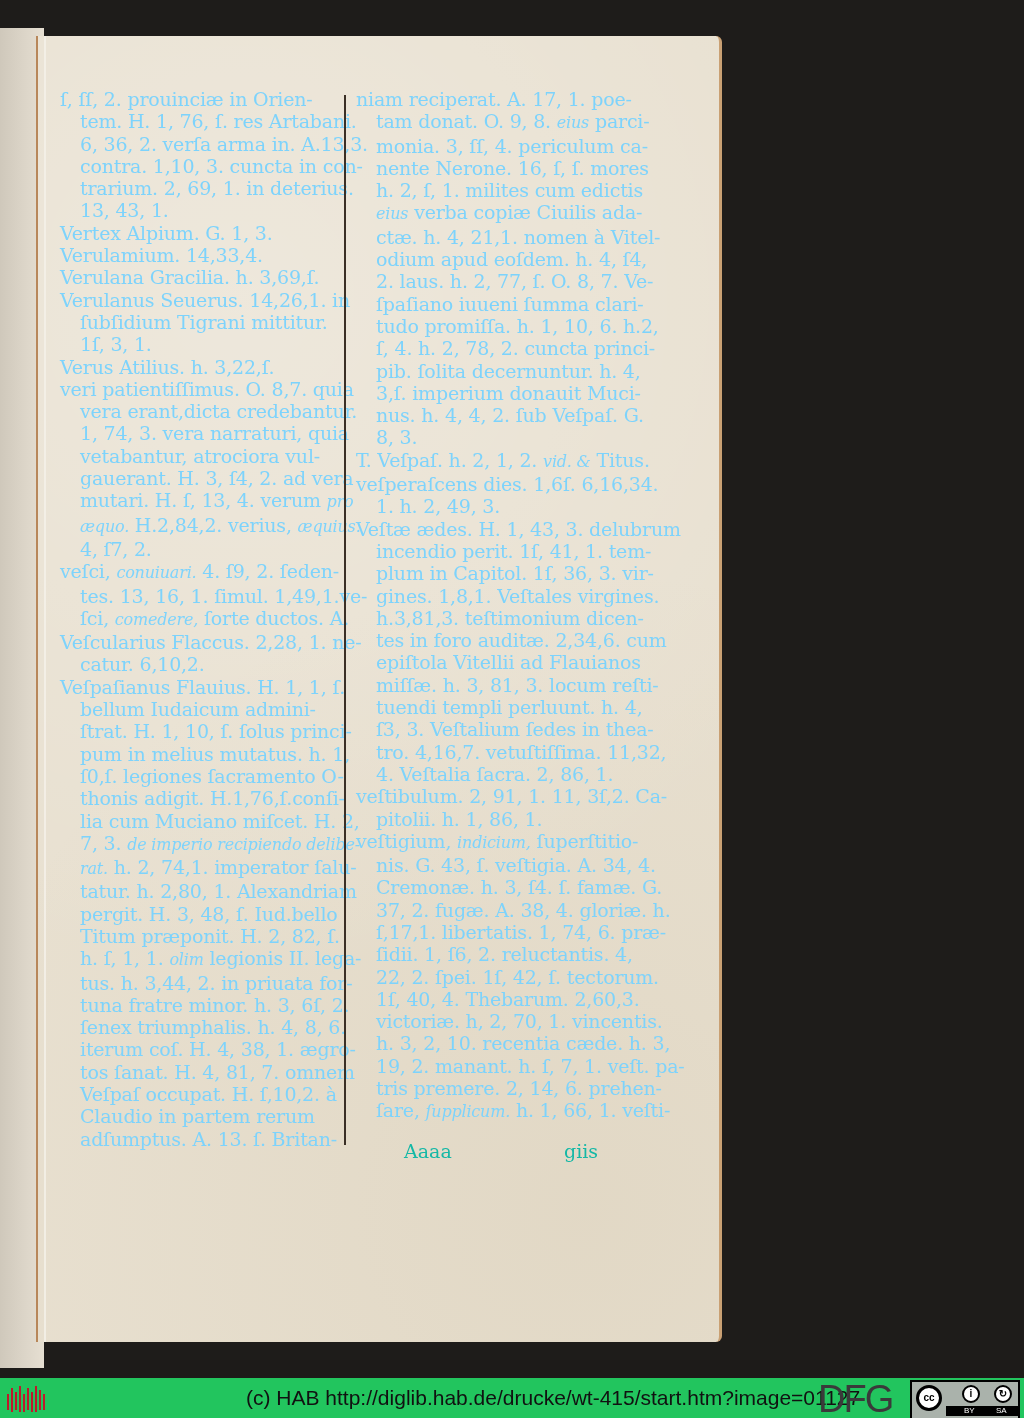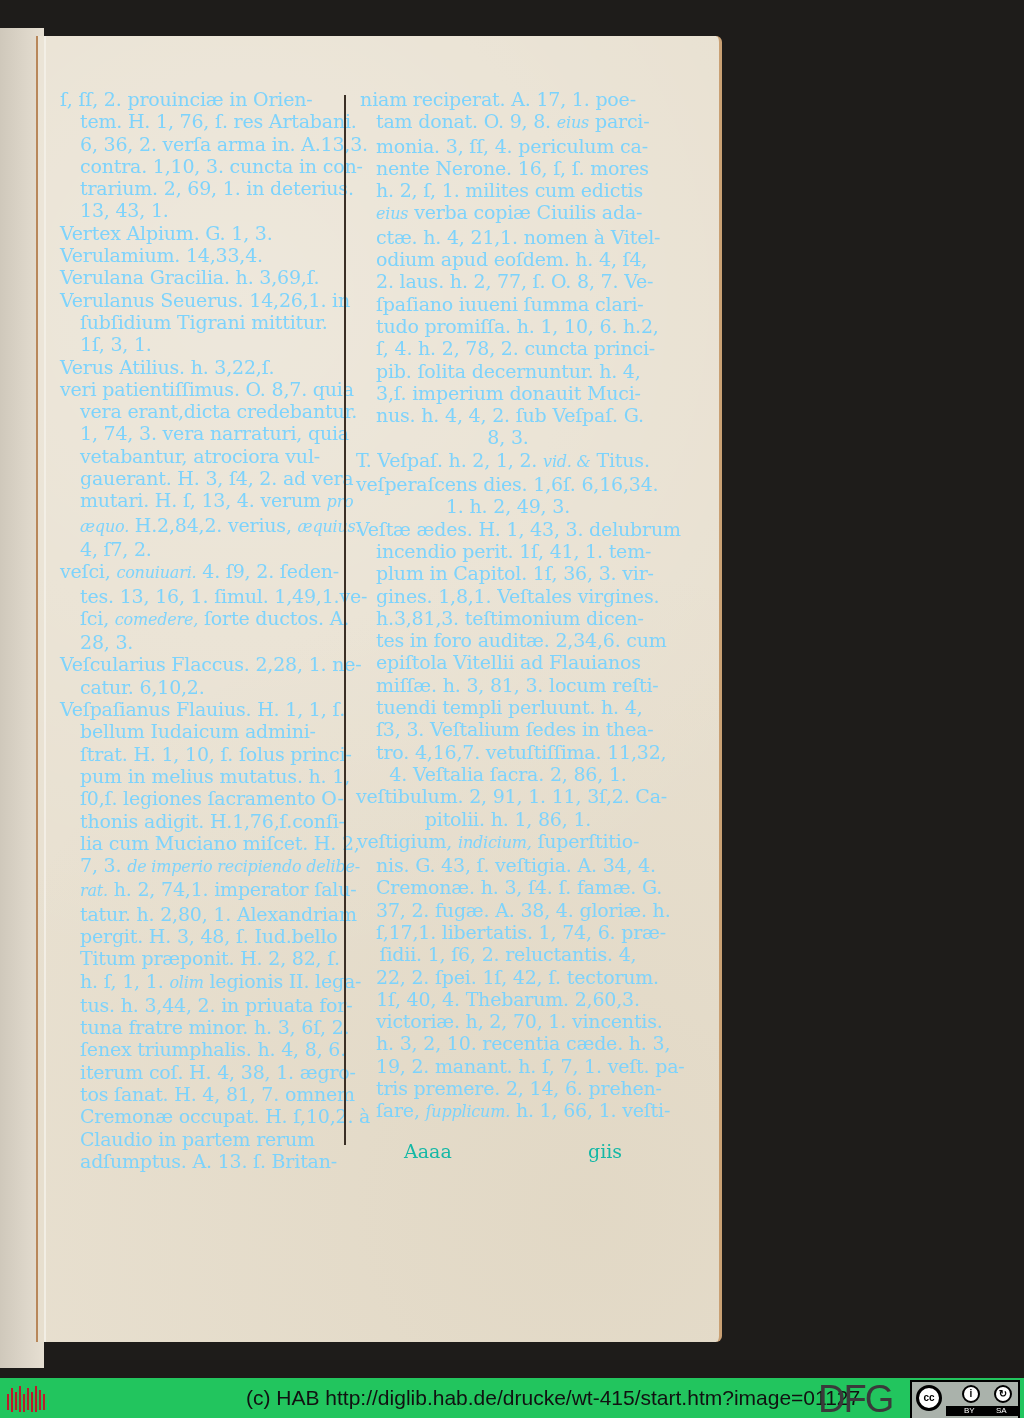--- a/index.html
+++ b/index.html
@@ -29,34 +29,34 @@
   .gutter-line {
     position:absolute; left:44px; top:36px; width:2px; height:1306px;
     background:#f5f1ea; opacity:.8;
   }
   .column {
     position:absolute; top:88px;
     font-size:19px; line-height:22.3px; color:#7dd3fc;
     letter-spacing:-0.2px;
   }
   .col-left  { left:60px;  width:290px; }
-  .col-right { left:356px; width:284px;text-align:center; }
+  .col-right { left:356px; width:284px; }
   .rule {
     position:absolute; left:344px; top:95px; width:2px; height:1050px;
     background:#3a2f26;
   }
   .entry { margin:0; }
   .line { display:block; white-space:nowrap; }
   .indent { padding-left:20px; }
   .i { font-style:italic; font-size:16px; }
   .footer-catch {
     position:absolute; top:1140px; font-size:19px; color:#14b8a6;
   }
   .catch-sig { left:404px; }
-  .catch-word { left:588px; }
+  .catch-word { left:564px; }
 
   .footer-bar {
     position:absolute; left:0; top:1378px; width:1024px; height:40px;
     background:#22c55e;
     font-family:"Liberation Sans", sans-serif;
   }
   .hab-logo { position:absolute; left:6px; top:6px; width:40px; height:30px; }
   .credit {
     position:absolute; left:246px; top:8px; font-size:21px; color:#111;
   }
@@ -127,21 +127,20 @@
       <span class="line indent">vetabantur, atrociora vul-</span>
       <span class="line indent">gauerant. H. 3, ſ4, 2. ad vera</span>
       <span class="line indent">mutari. H. ſ, 13, 4. verum <span class="i">pro</span></span>
       <span class="line indent"><span class="i">æquo.</span> H.2,84,2. verius, <span class="i">æquius.</span></span>
       <span class="line indent">4, ſ7, 2.</span>
     </div>
     <div class="entry">
       <span class="line">veſci, <span class="i">conuiuari.</span> 4. ſ9, 2. ſeden-</span>
       <span class="line indent">tes. 13, 16, 1. ſimul. 1,49,1.ve-</span>
       <span class="line indent">ſci, <span class="i">comedere,</span> ſorte ductos. A.</span>
-      <span class="line indent">28, 3.</span>
     </div>
     <div class="entry">
       <span class="line">Veſcularius Flaccus. 2,28, 1. ne-</span>
       <span class="line indent">catur. 6,10,2.</span>
     </div>
     <div class="entry">
       <span class="line">Veſpaſianus Flauius. H. 1, 1, ſ.</span>
       <span class="line indent">bellum Iudaicum admini-</span>
       <span class="line indent">ſtrat. H. 1, 10, ſ. ſolus princi-</span>
       <span class="line indent">pum in melius mutatus. h. 1,</span>
@@ -152,21 +151,21 @@
       <span class="line indent"><span class="i">rat.</span> h. 2, 74,1. imperator ſalu-</span>
       <span class="line indent">tatur. h. 2,80, 1. Alexandriam</span>
       <span class="line indent">pergit. H. 3, 48, ſ. Iud.bello</span>
       <span class="line indent">Titum præponit. H. 2, 82, ſ.</span>
       <span class="line indent">h. ſ, 1, 1. <span class="i">olim</span> legionis II. lega-</span>
       <span class="line indent">tus. h. 3,44, 2. in priuata for-</span>
       <span class="line indent">tuna fratre minor. h. 3, 6ſ, 2.</span>
       <span class="line indent">ſenex triumphalis. h. 4, 8, 6.</span>
       <span class="line indent">iterum coſ. H. 4, 38, 1. ægro-</span>
       <span class="line indent">tos ſanat. H. 4, 81, 7. omnem</span>
-      <span class="line indent">Cremonæ occupat. H. ſ,10,2. à</span>
+      <span class="line indent">Veſpaſ occupat. H. ſ,10,2. à</span>
       <span class="line indent">Claudio in partem rerum</span>
       <span class="line indent">adſumptus. A. 13. ſ. Britan-</span>
     </div>
   </div>
 <div class="rule"></div>
 <div class="column col-right" id="col-right">
     <div class="entry">
       <span class="line">niam reciperat. A. 17, 1. poe-</span>
       <span class="line indent">tam donat. O. 9, 8. <span class="i">eius</span> parci-</span>
       <span class="line indent">monia. 3, ſſ, 4. periculum ca-</span>

